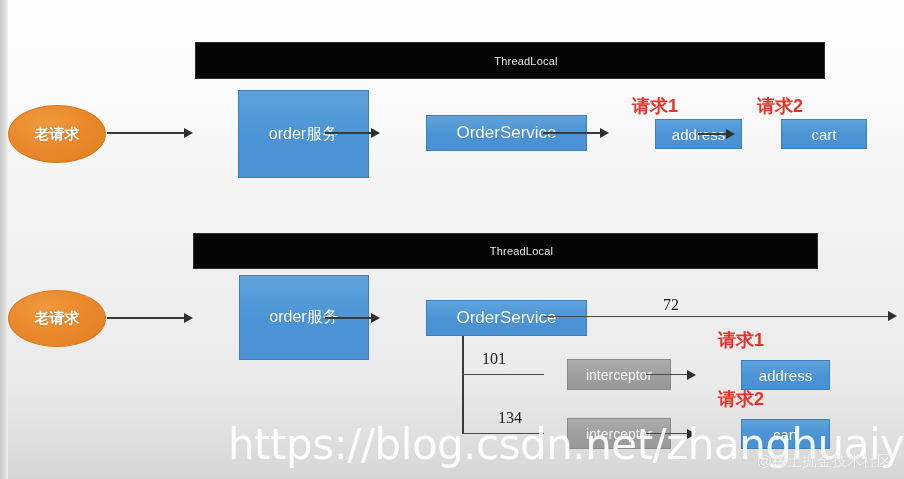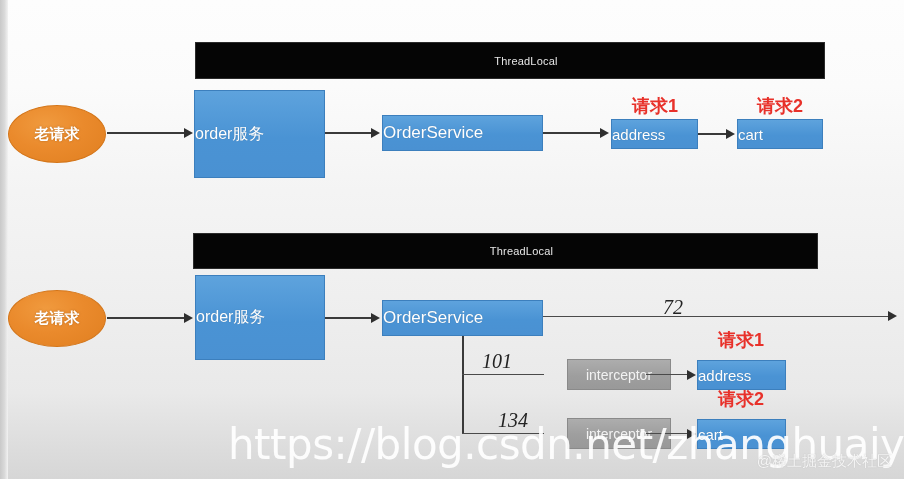--- a/index.html
+++ b/index.html
@@ -45,22 +45,24 @@
     box-sizing: border-box;
     padding-left: 32px;
   }
   .bluebox {
     position: absolute;
     background: linear-gradient(180deg, #5ea3dd 0%, #4a93d4 55%, #4a91d2 100%);
     border: 1px solid #3c7fbd;
     color: #ffffff;
     display: flex;
     align-items: center;
+    justify-content: center;
     box-sizing: border-box;
     text-shadow: 0 0 1px rgba(0,0,0,.25);
+    margin-left: 44px;
   }
   .graybox {
     position: absolute;
     background: linear-gradient(180deg, #adadad 0%, #9e9e9e 55%, #999999 100%);
     border: 1px solid #8a8a8a;
     color: #f2f2f2;
     display: flex;
     align-items: center;
     justify-content: center;
     box-sizing: border-box;
@@ -109,23 +111,22 @@
   .redlabel {
     position: absolute;
     color: #e8312a;
     font-size: 18px;
     font-weight: bold;
     white-space: nowrap;
   }
   .numlabel {
     position: absolute;
     color: #232323;
-    font-size: 20px;
+    font-size: 16px;
     font-family: "Liberation Serif", "DejaVu Serif", serif;
-    font-style: italic;
     white-space: nowrap;
   }
   
   .wm-main {
     position: absolute;
     left: 228px;
     top: 420px;
     font-size: 42px;
     color: rgba(255,255,255,.92);
     white-space: nowrap;

